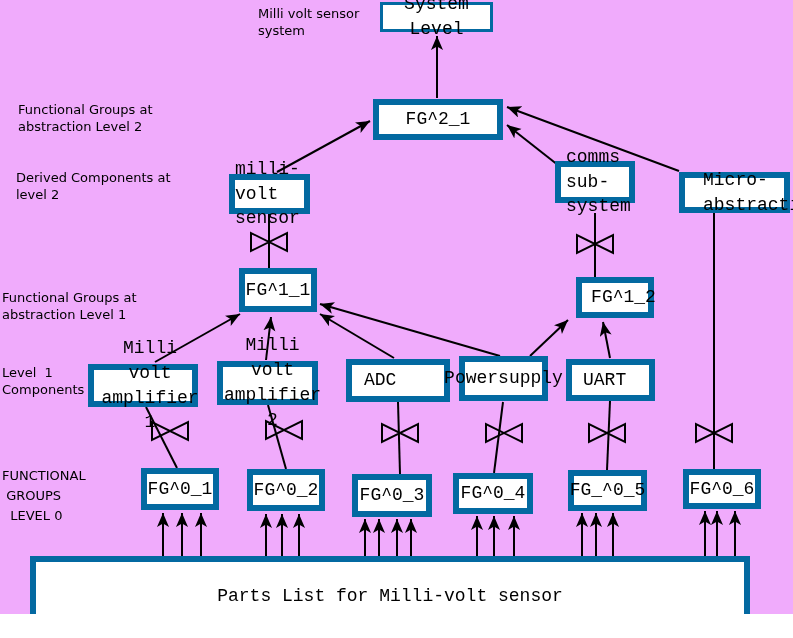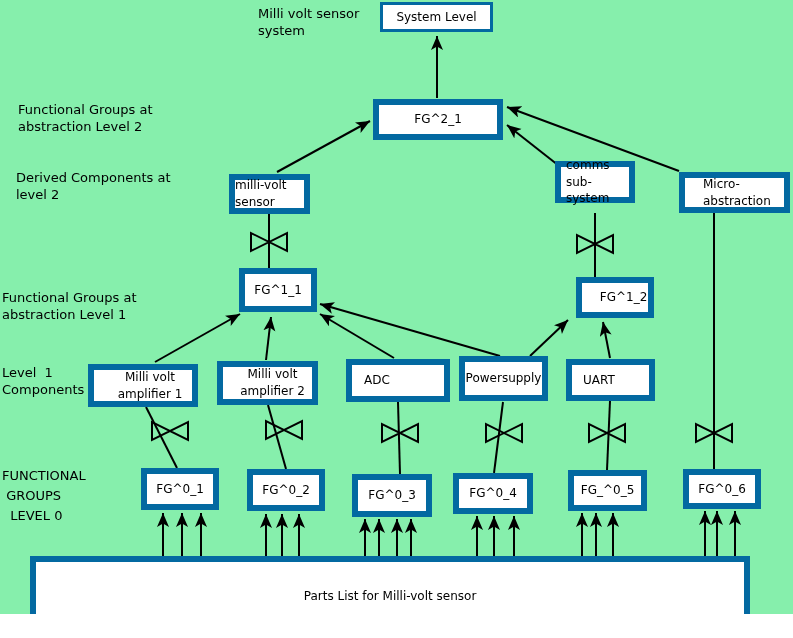--- a/index.html
+++ b/index.html
@@ -1,25 +1,25 @@
 <!DOCTYPE html>
 <html><head>
 <meta charset="utf-8">
 <style>
   html,body{margin:0;padding:0;background:#fff;}
   .stage{
-    position:relative;width:793px;height:614px;background:#86efac;
+    position:relative;width:793px;height:614px;background:#f0abfc;
     font-family:"DejaVu Sans","Liberation Sans",sans-serif;color:#000;
     overflow:hidden;
   }
   svg.wires{position:absolute;left:0;top:0;display:block;}
   .node{
     position:absolute;border:6px solid #0369a1;background:#fff;box-sizing:border-box;
     display:flex;align-items:center;justify-content:center;
-    font-size:12px;line-height:1.38;white-space:pre-wrap;text-align:center;
+    font-size:18px;line-height:1.38;white-space:pre-wrap;text-align:center;font-family:Liberation Mono, monospace;
   }
   .node.thick{border-width:3px;}
   .node.leftal{justify-content:flex-start;text-align:left;}
   .ann{
     position:absolute;font-size:13px;line-height:1.32;white-space:pre-wrap;
   }
 </style>
 </head>
 <body>
 

